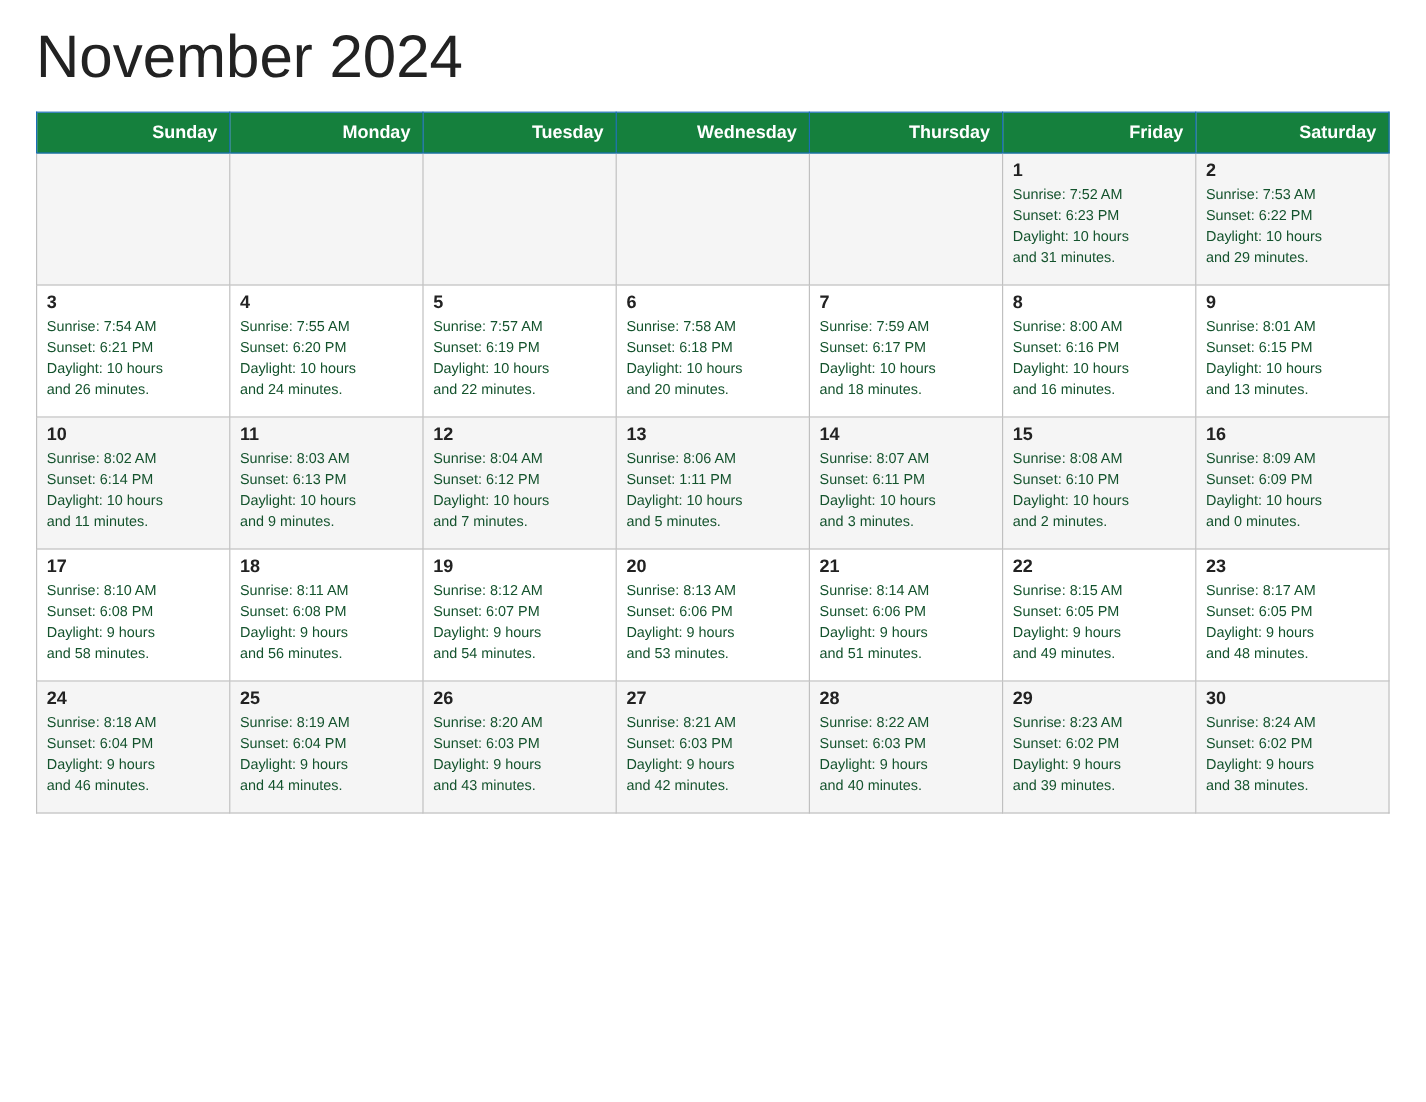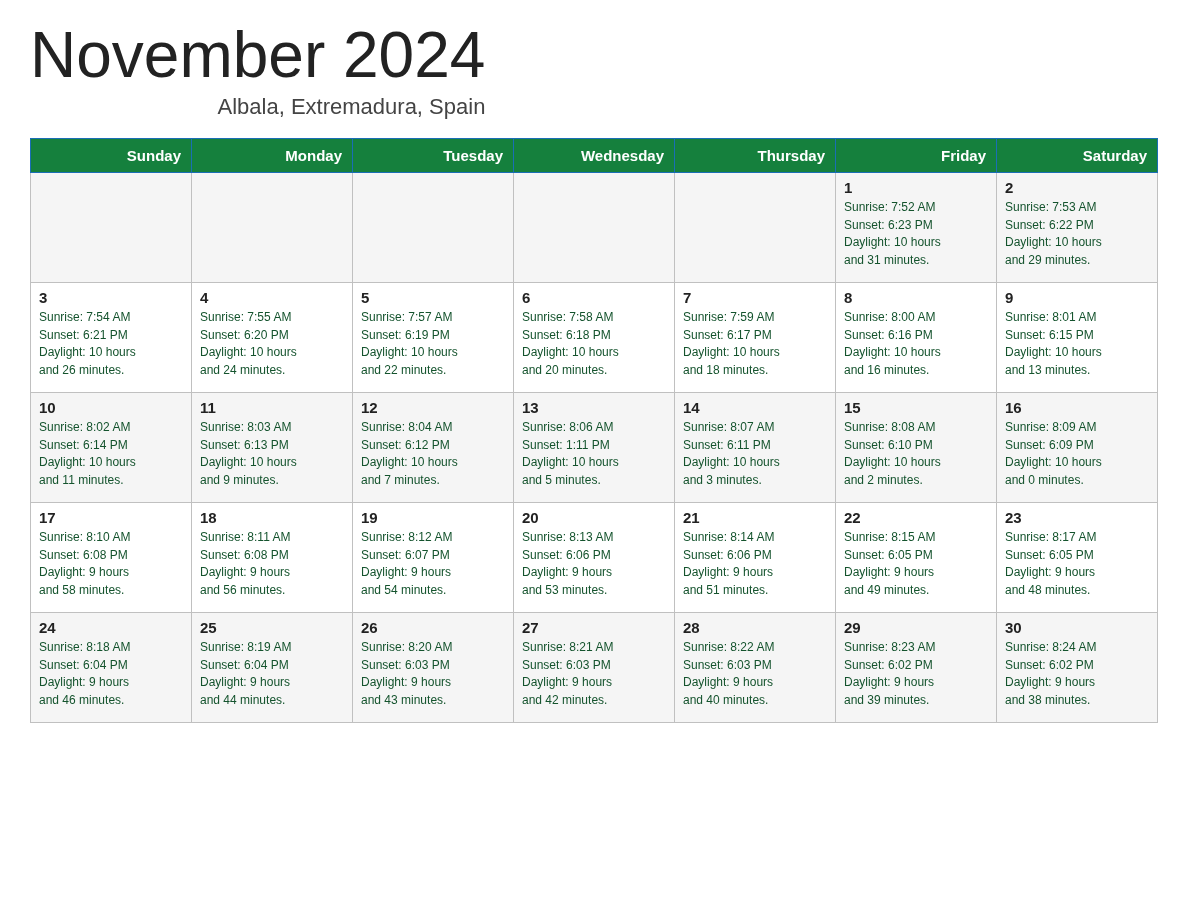--- a/index.html
+++ b/index.html
@@ -45,21 +45,21 @@
       font-size: 28px;
       font-weight: bold;
       color: #1a6eb5;
       margin-left: 2px;
       letter-spacing: -0.5px;
     }
     .title-block {
       text-align: right;
     }
     .calendar-title {
-      font-size: 64px;
+      font-size: 50px;
       font-weight: normal;
       color: #222;
       line-height: 1.1;
     }
     .calendar-subtitle {
       font-size: 22px;
       color: #444;
       margin-top: 4px;
     }
     table {
@@ -110,21 +110,20 @@
     tbody tr td:last-child .day-num {
       color: #222;
     }
   </style>
 </head>
 <body>
 
 <div class="header">
   <div class="title-block">
     <div class="calendar-title">November 2024</div>
-    <div class="calendar-subtitle">Albala, Extremadura, Spain</div>
   </div>
 </div>
 
 <table>
   <thead>
     <tr>
     <th>Sunday</th>
         <th>Monday</th>
         <th>Tuesday</th>
         <th>Wednesday</th>

